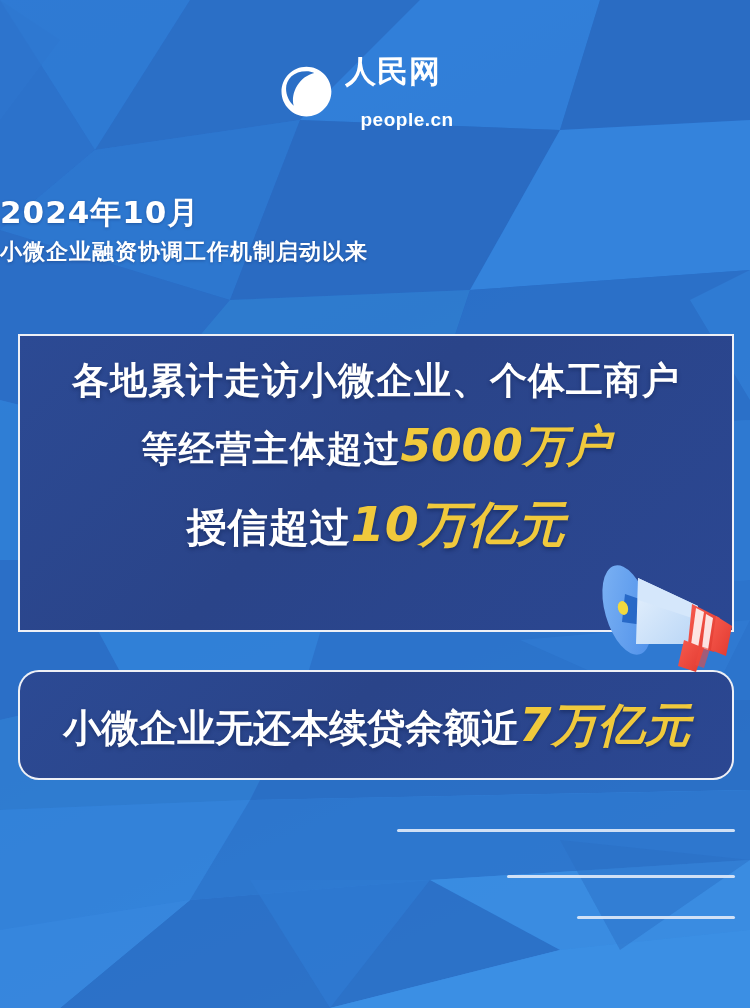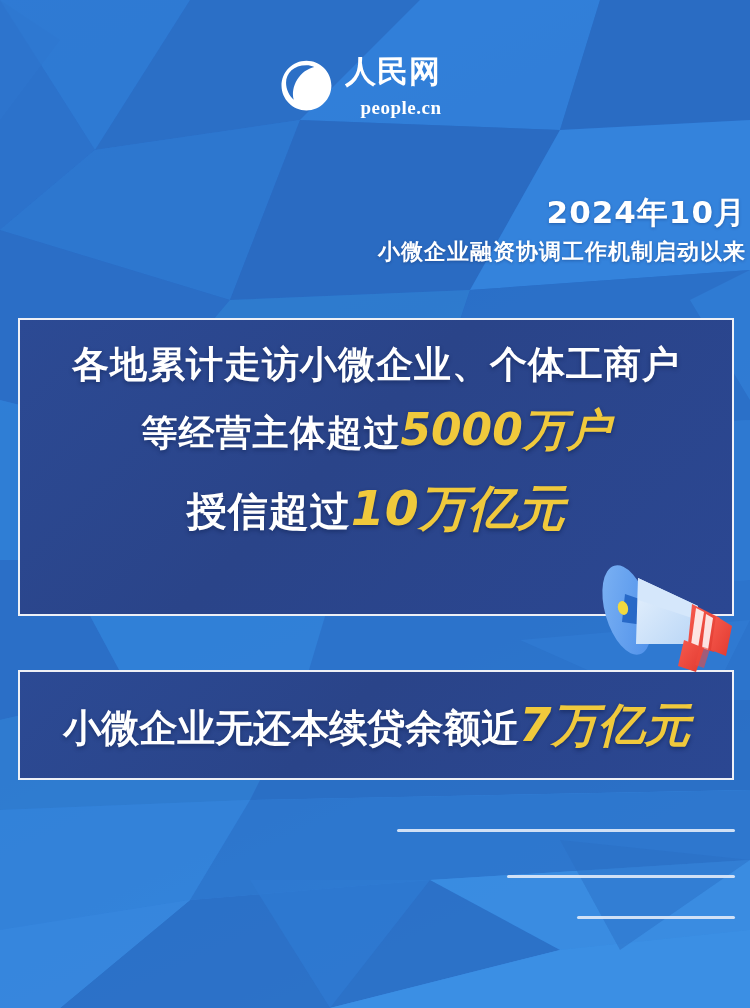--- a/index.html
+++ b/index.html
@@ -19,47 +19,47 @@
   .logo-wrap{
     position:absolute;left:0;right:0;top:54px;
     display:flex;align-items:center;justify-content:center;gap:11px;
     z-index:5;
   }
   .logo-mark{width:56px;height:56px;display:block;flex:0 0 auto;}
   .logo-text{display:flex;flex-direction:column;align-items:flex-start;line-height:1;}
   .logo-cn{width:128px;height:36px;display:block;}
   .logo-en{
     color:#ffffff;font-size:19px;font-weight:700;letter-spacing:.5px;
-    margin-top:8px;margin-left:16px;font-family:Liberation Serif, serif;
+    margin-top:20px;margin-left:16px;font-family:Liberation Sans, sans-serif;
   }
 
   
   .headline{
-    position:absolute;left:0;right:4px;top:193px;text-align:right;z-index:5;
+    position:absolute;left:0;right:12px;top:193px;text-align:left;z-index:5;
     color:#ffffff;
   }
   .headline .l1{
     font-size:31px;font-weight:700;letter-spacing:1px;line-height:1.28;
     text-shadow:0 1px 3px rgba(10,30,80,.35);
   }
   .headline .l2{
     font-size:22px;font-weight:700;letter-spacing:1px;line-height:1.3;margin-top:5px;
     text-shadow:0 1px 3px rgba(10,30,80,.35);
   }
 
   
   .panel{
     position:absolute;left:18px;width:716px;
     box-sizing:border-box;
     border:2px solid rgba(255,255,255,.92);
     background:linear-gradient(135deg,#2c4a94 0%,#2a4489 45%,#2b4792 100%);
     z-index:4;
   }
-  .panel-a{top:318px;height:298px;}
-  .panel-b{top:670px;height:110px;}
+  .panel-a{top:334px;height:298px;}
+  .panel-b{top:670px;height:110px;border-radius:21px;}
 
   .panel-a .lines{
     position:absolute;left:0;right:0;top:24px;text-align:center;
   }
   .stmt{
     color:#ffffff;font-weight:700;white-space:nowrap;
     text-shadow:0 2px 4px rgba(5,20,60,.4);
   }
   .stmt-1{font-size:37px;letter-spacing:1px;line-height:1.15;}
   .stmt-2{font-size:36px;letter-spacing:1px;line-height:1.15;margin-top:18px;}

